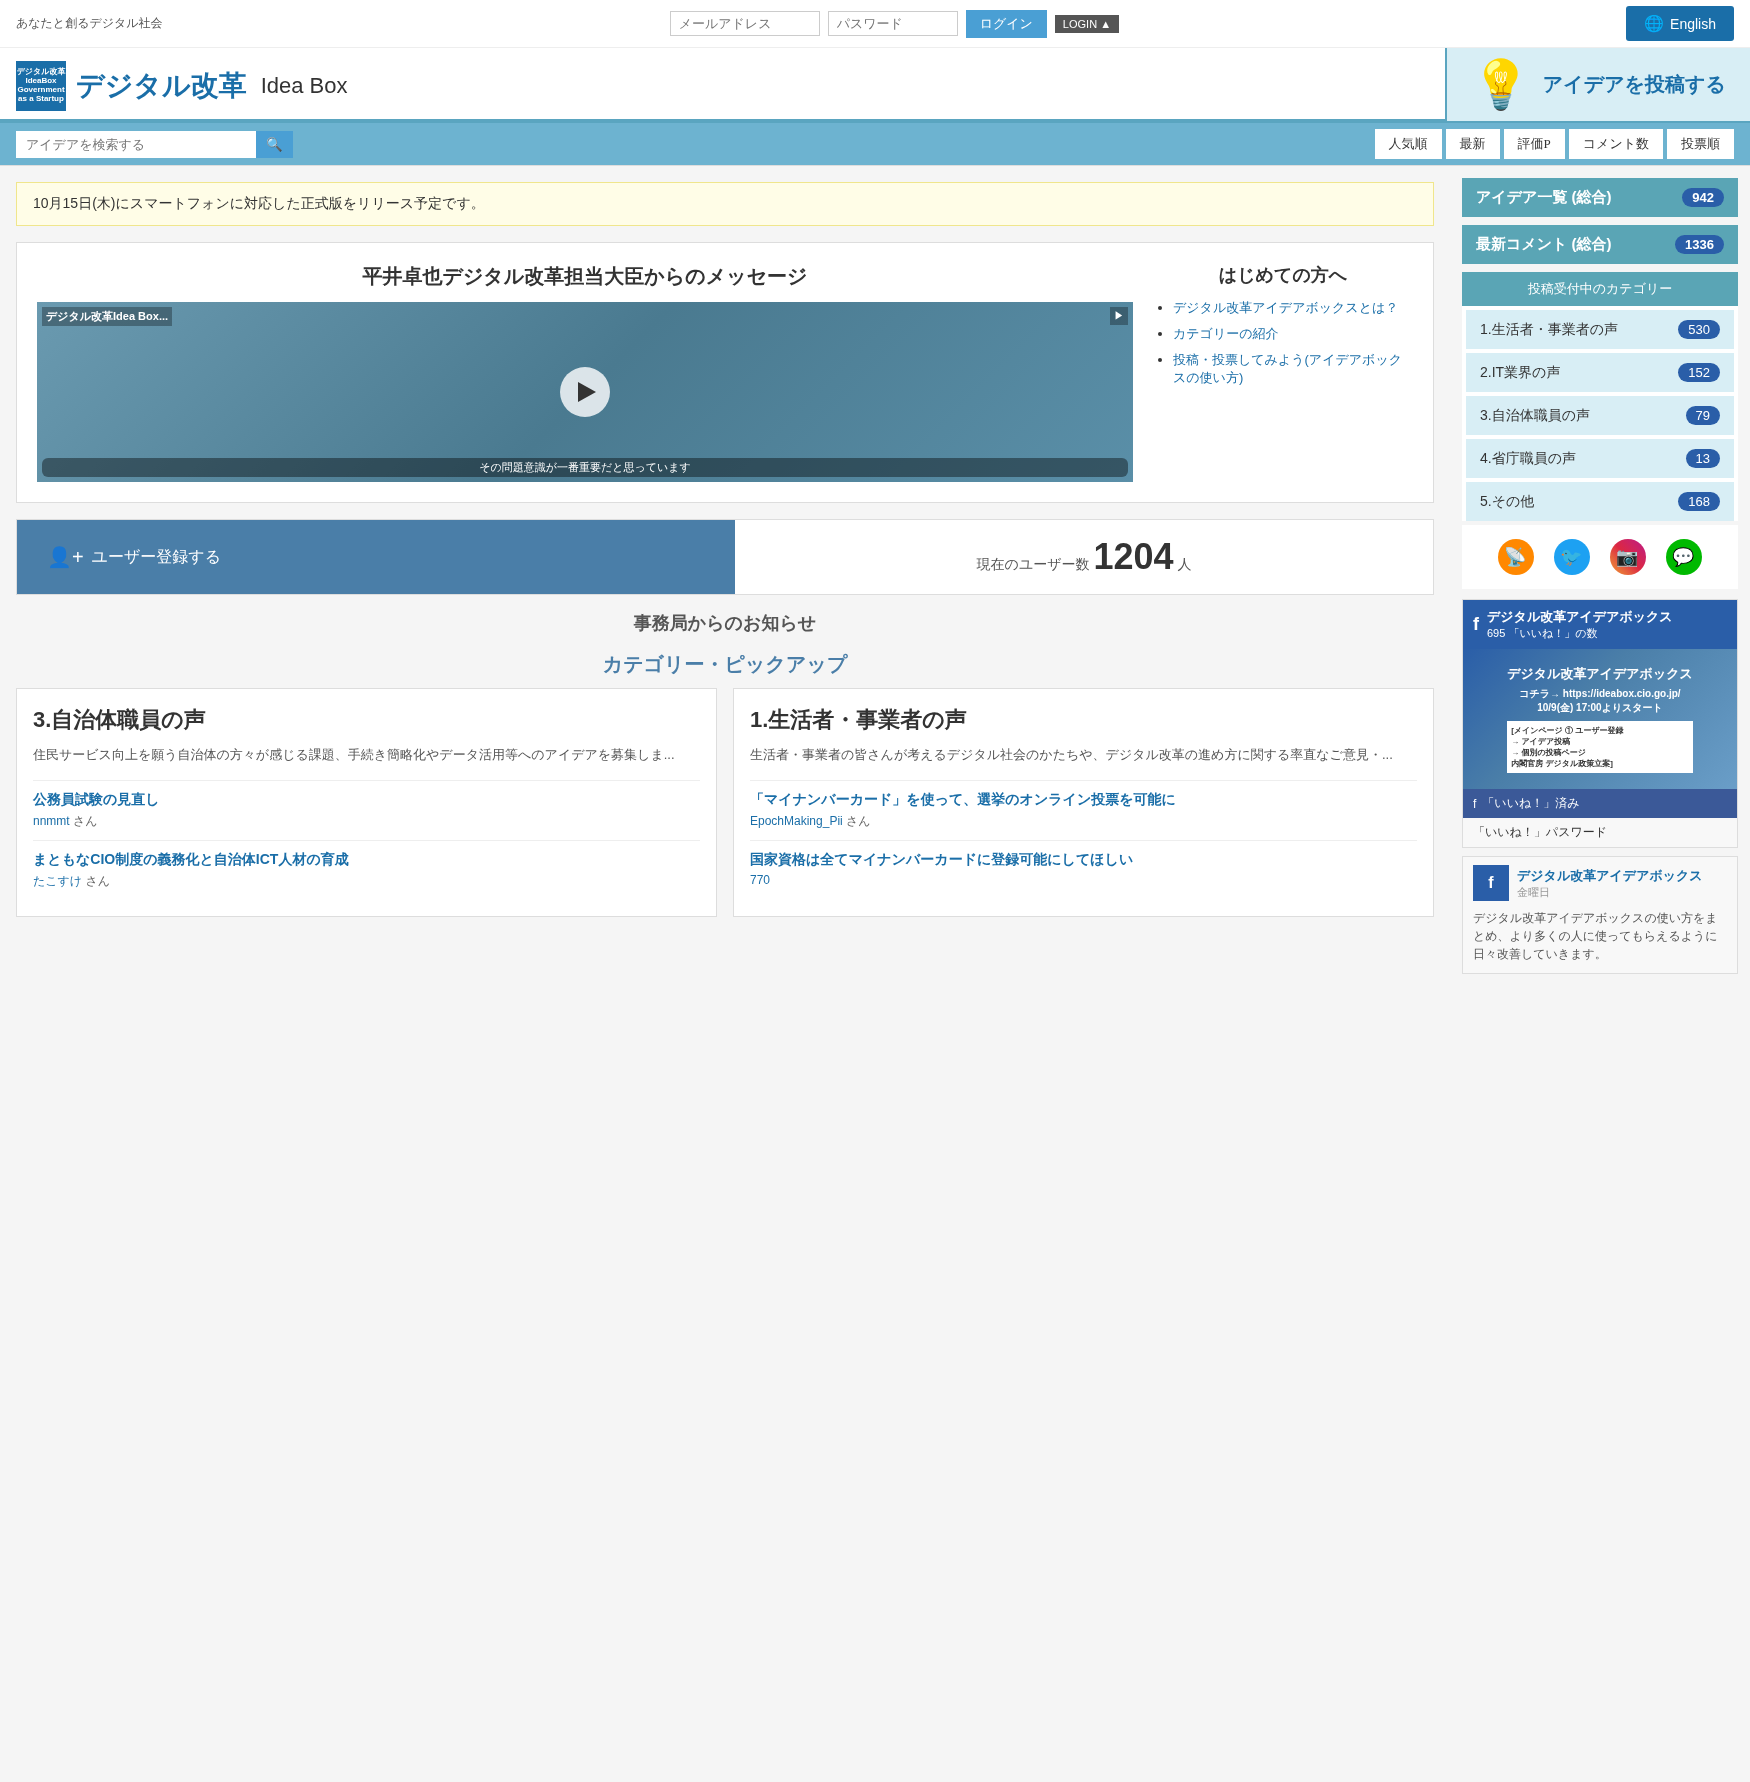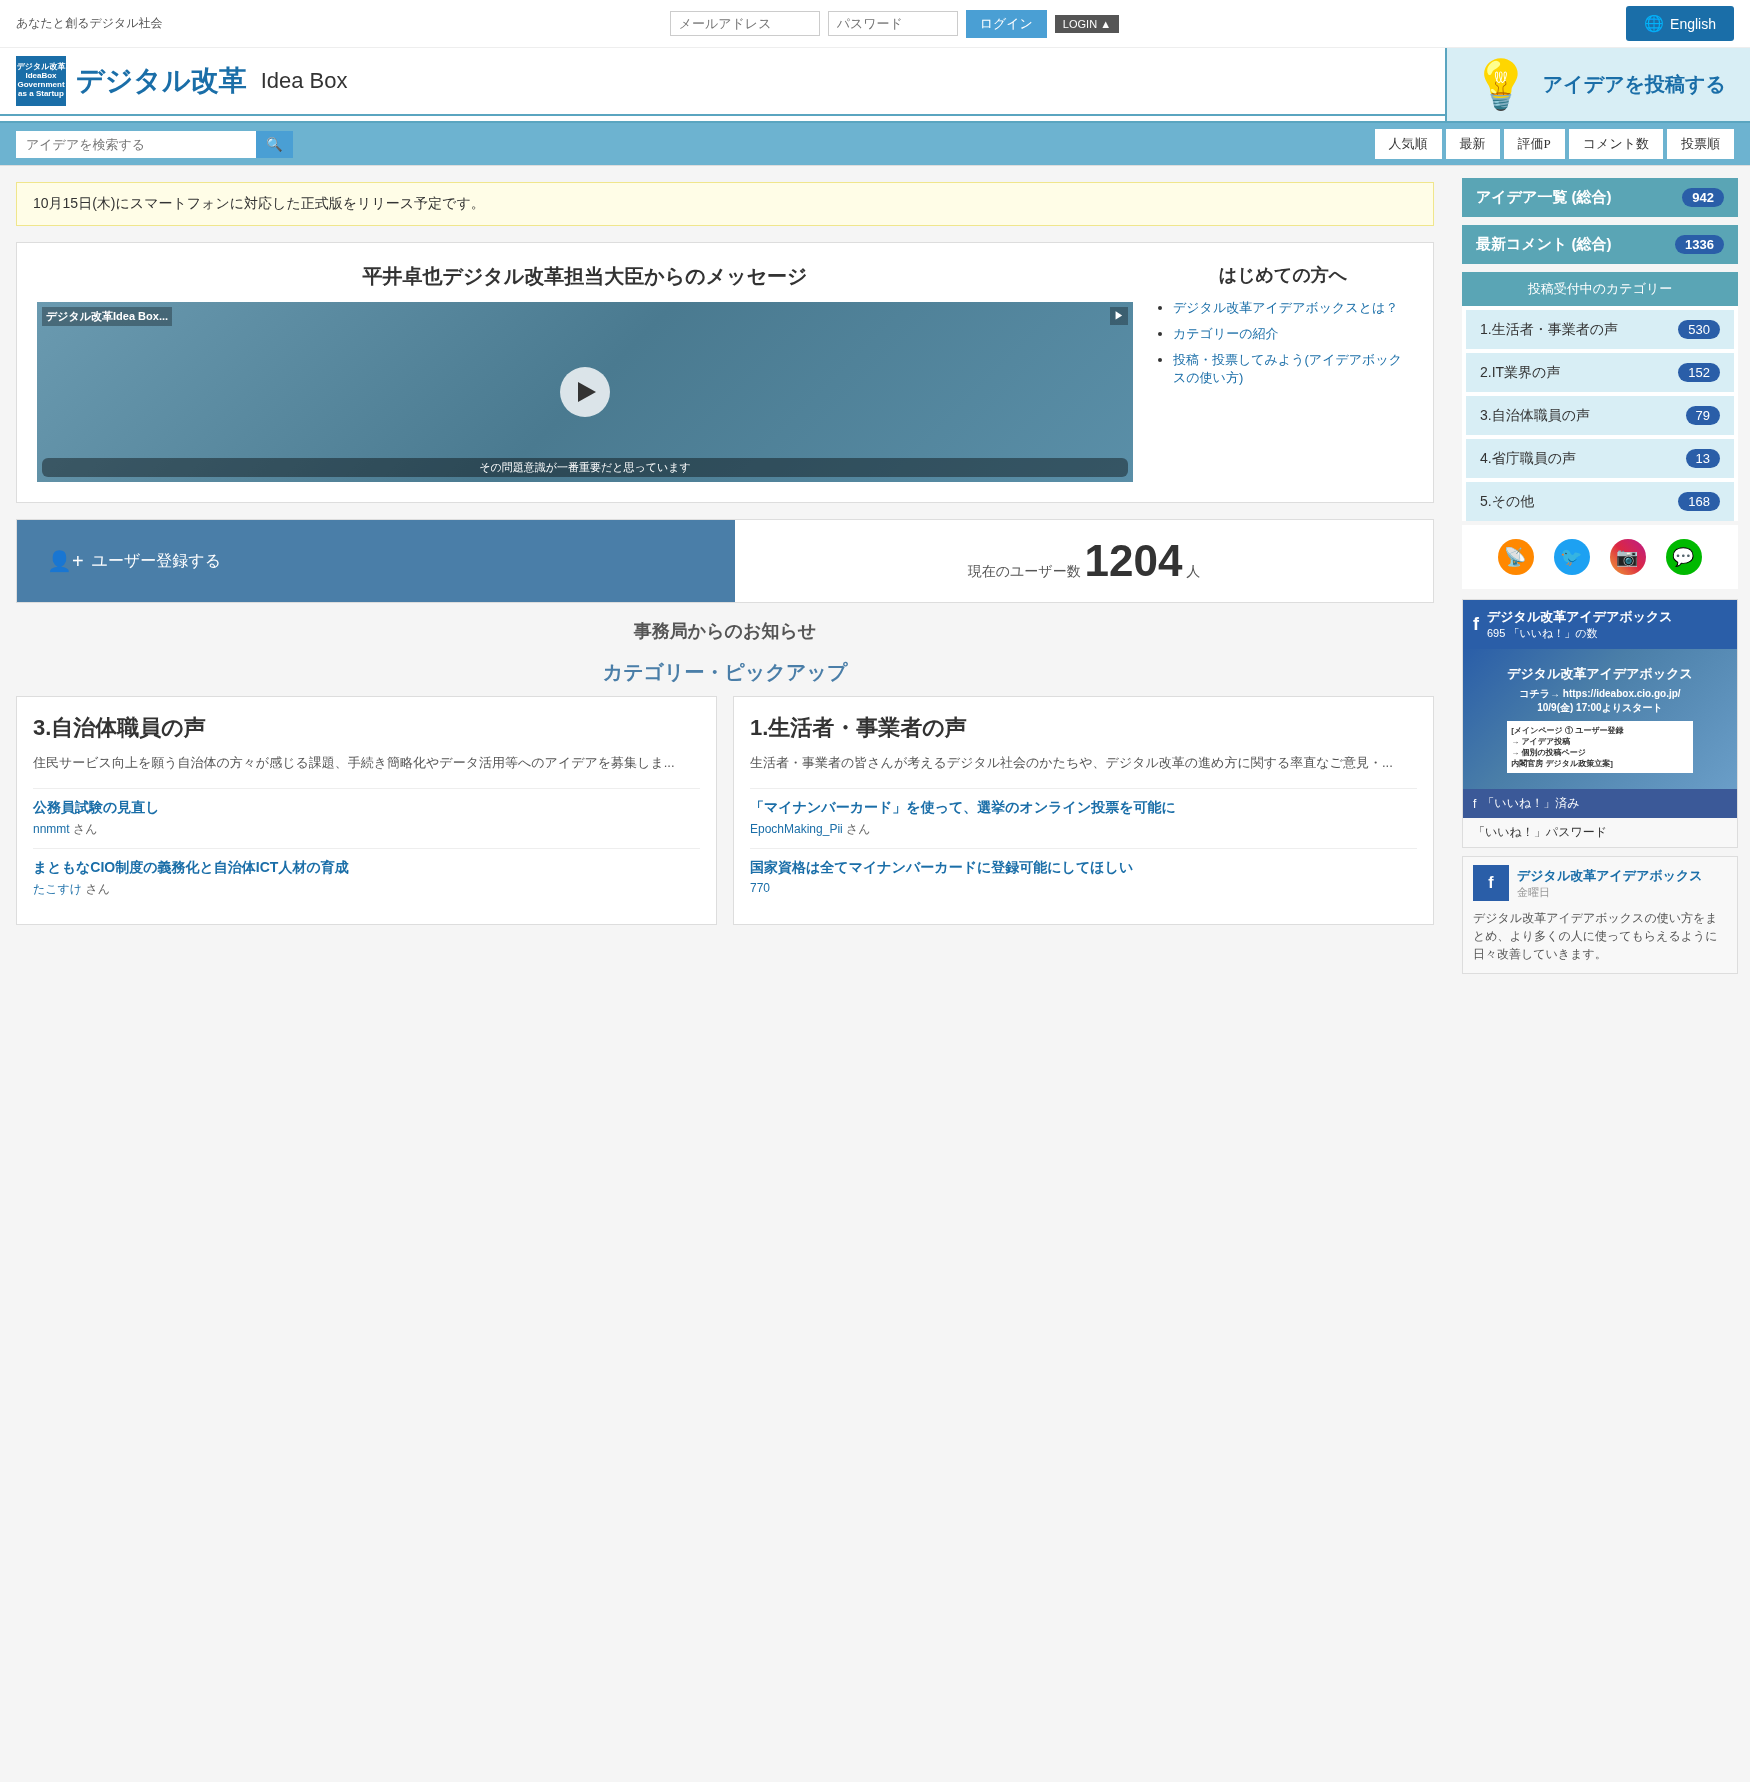--- a/index.html
+++ b/index.html
@@ -178,21 +178,21 @@
     }
     .user-count-area {
       background: #fff;
       flex: 1;
       padding: 16px 20px;
       text-align: center;
       font-size: 14px;
       color: #555;
     }
     .user-count-number {
-      font-size: 44px;
+      font-size: 36px;
       font-weight: bold;
       color: #333;
     }
 
     
     .section-title {
       text-align: center;
       font-size: 18px;
       font-weight: bold;
       color: #555;
@@ -385,21 +385,21 @@
       background: #d8eef5;
       display: flex;
       align-items: center;
       gap: 10px;
       padding: 8px 20px;
       border-left: 2px solid #5aa5c0;
     }
 
     .wrapper-row {
       display: flex;
-      align-items: flex-start;
+      align-items: flex-end;
       background: #fff;
       border-bottom: 2px solid #5aa5c0;
     }
   </style>
 </head>
 <body>
 
 <div class="header-wrapper">
   <div class="top-strip">
     <span style="font-size:12px;color:#555;">あなたと創るデジタル社会</span>

